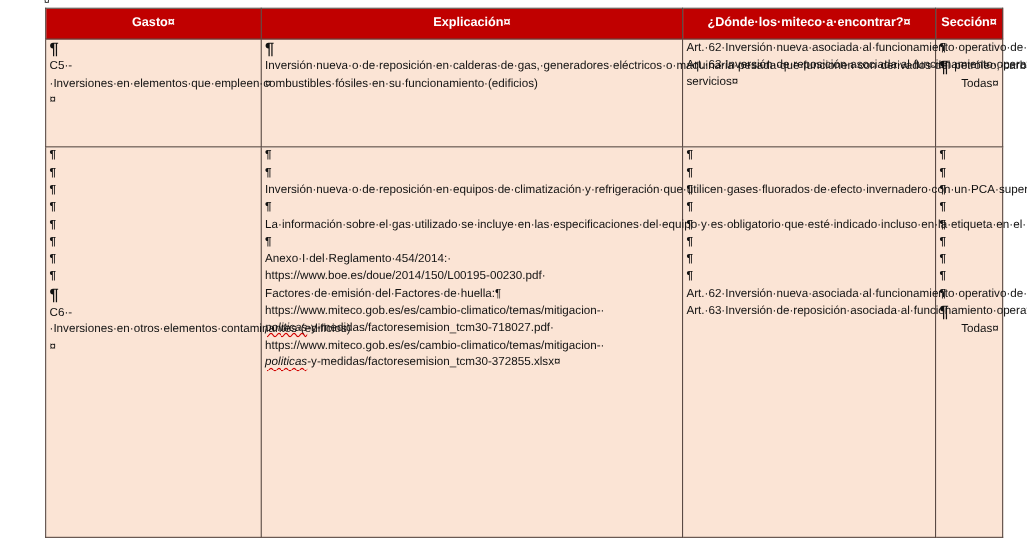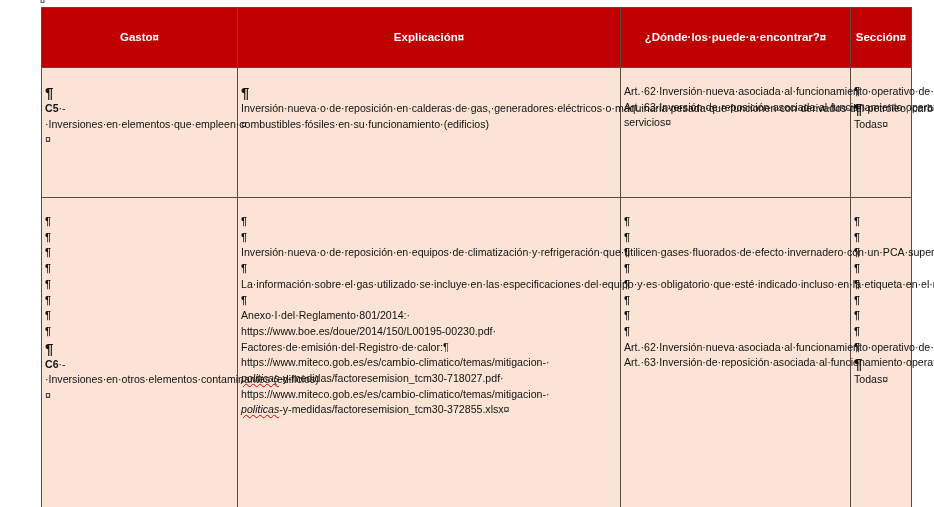--- a/index.html
+++ b/index.html
@@ -6,53 +6,53 @@
   body { width: 934px; height: 507px; position: relative; overflow: hidden;
          font-family: "Liberation Sans", sans-serif; }
   .top-mark { position: absolute; left: 40px; top: -4px; font-size: 9px; color: #000; }
   table.doc-table {
     position: absolute; left: 41px; top: 7px;
     border-collapse: collapse; table-layout: fixed;
     width: 870px;
   }
   table.doc-table th, table.doc-table td {
     border: 1px solid #5a4a44; vertical-align: top;
-    padding: 16px 3px; font-size: 10.6px; line-height: 15.7px; color: #111;
+    padding: 0 3px; font-size: 10.6px; line-height: 15.7px; color: #111;
   }
   table.doc-table th {
     background: #c00000; color: #ffffff; font-weight: bold; text-align: center;
     height: 27px; vertical-align: middle; font-size: 11.5px;
   }
   table.doc-table td { background: #fbe4d5; }
   .row1 td { height: 97px; }
   .row2 td { height: 354px; }
   .pil { display: block; font-weight: bold; line-height: 15.7px; font-size: 10.6px; }
   .pil-big { display: block; font-weight: bold; font-size: 15px; line-height: 17px; }
-  .code { font-weight: bold; }
+  .code { font-weight: normal; }
   .para { display: block; }
-  .center { text-align: left; }
+  .center { text-align: right; }
   .squig { text-decoration: underline wavy #d00000; text-decoration-thickness: 1px; font-style: italic; }
 </style>
 </head>
 <body>
 
 <span class="top-mark">¤</span>
 
 <table class="doc-table">
   <colgroup>
     <col style="width:196px">
       <col style="width:383px">
       <col style="width:230px">
       <col style="width:61px">
   </colgroup>
   <thead>
     <tr>
       <th>Gasto¤</th>
       <th>Explicación¤</th>
-      <th>¿Dónde·los·puede·a·encontrar?¤</th>
+      <th>¿Dónde·los·miteco·a·encontrar?¤</th>
       <th>Sección¤</th>
     </tr>
   </thead>
   <tbody>
 
     <tr class="row1">
       <td>
         <span class="pil-big">¶</span>
         <span class="para"><span class="code">C5</span><span>·-·Inversiones·en·elementos·que·empleen·combustibles·fósiles·en·su·funcionamiento·(edificios)¤</span></span>
       </td>
@@ -84,22 +84,22 @@
         <span class="pil-big">¶</span>
         <span class="para"><span class="code">C6</span><span>·-·Inversiones·en·otros·elementos·contaminantes·(edificios)¤</span></span>
       </td>
       <td>
         <span class="pil">¶</span>
         <span class="pil">¶</span>
         <span class="para"><span>Inversión·nueva·o·de·reposición·en·equipos·de·climatización·y·refrigeración·que·utilicen·gases·fluorados·de·efecto·invernadero·con·un·PCA·superior·a·150·(aires·acondicionados,·bombas·de·calor,·</span></span>
         <span class="pil">¶</span>
         <span class="para">La·información·sobre·el·gas·utilizado·se·incluye·en·las·especificaciones·del·equipo·y·es·obligatorio·que·esté·indicado·incluso·en·la·etiqueta·en·el·mismo.·El·potencial·de·calentamiento·a·la·atmósfera·(PCA)·para·ese·gas·se·puede·consultar·en·los·listados·de·los·documentos·siguientes:¶</span>
         <span class="pil">¶</span>
-        <span class="para"><span>Anexo·I·del·Reglamento·801/2014:·</span><br><span>https://www.boe.es/doue/2014/150/L00195-00230.pdf·</span></span>
-        <span class="para">Factores·de·emisión·del·Registro·de·calor:¶</span>
+        <span class="para"><span>Anexo·I·del·Reglamento·454/2014:·</span><br><span>https://www.boe.es/doue/2014/150/L00195-00230.pdf·</span></span>
+        <span class="para">Factores·de·emisión·del·Factores·de·huella:¶</span>
         <span class="para"><span>https://www.miteco.gob.es/es/cambio-climatico/temas/mitigacion-·</span><br><span class="squig">politicas</span><span>-y-medidas/factoresemision_tcm30-718027.pdf·</span></span>
         <span class="para"><span>https://www.miteco.gob.es/es/cambio-climatico/temas/mitigacion-·</span><br><span class="squig">politicas</span><span>-y-medidas/factoresemision_tcm30-372855.xlsx¤</span></span>
       </td>
       <td>
         <span class="pil">¶</span>
         <span class="pil">¶</span>
         <span class="pil">¶</span>
         <span class="pil">¶</span>
         <span class="pil">¶</span>
         <span class="pil">¶</span>

